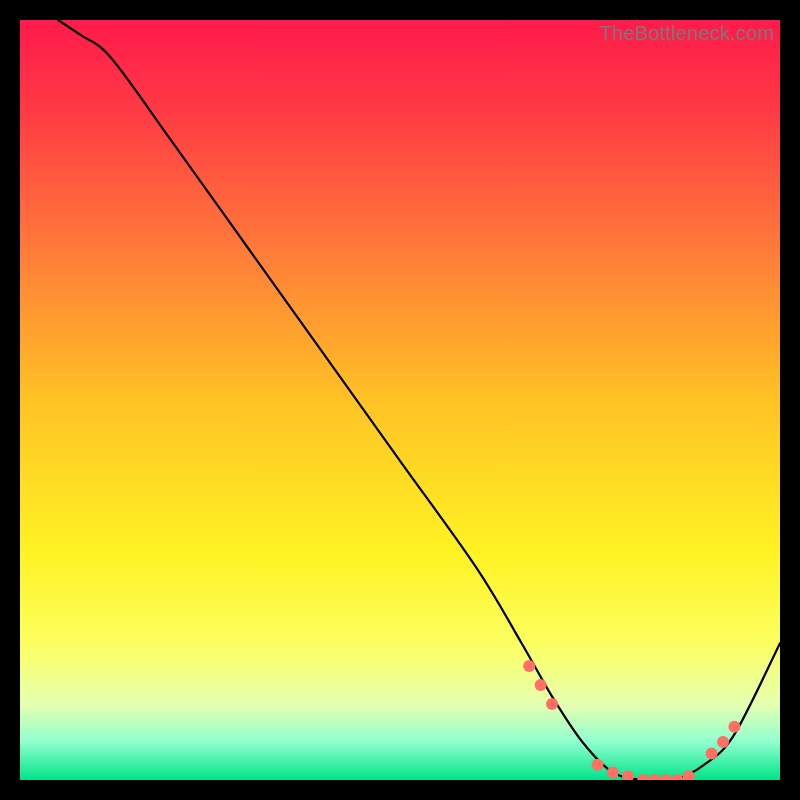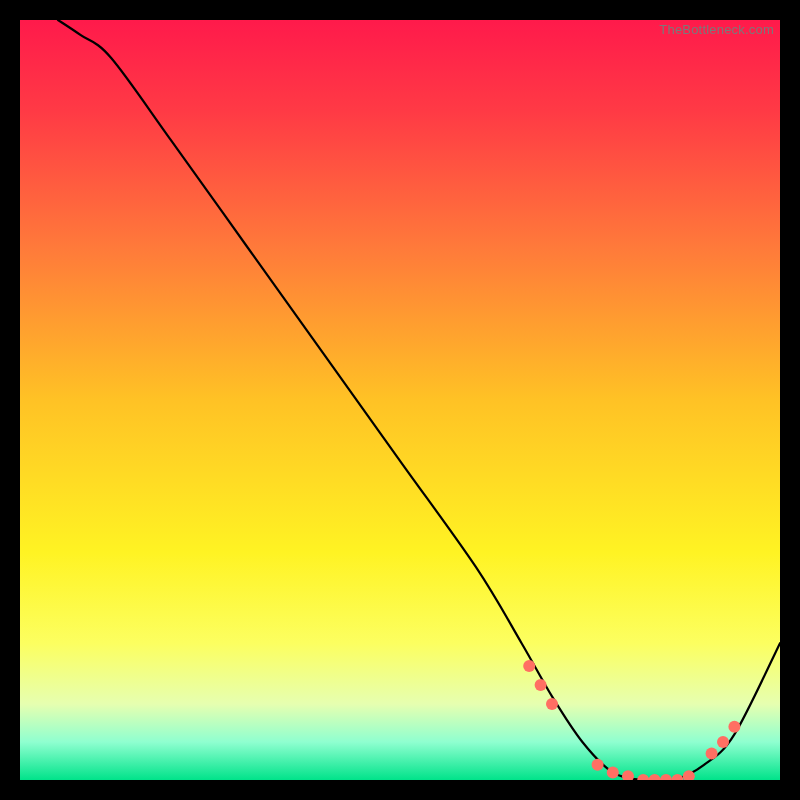--- a/index.html
+++ b/index.html
@@ -24,21 +24,21 @@
     left: 0;
     top: 0;
     width: 760px;
     height: 760px;
   }
   .watermark {
     position: absolute;
     top: 2px;
     right: 6px;
     color: #7a7a7a;
-    font-size: 13px;
+    font-size: 20px;
     font-weight: 500;
     letter-spacing: 0.2px;
     z-index: 10;
   }
   svg {
     display: block;
   }
 </style>
 </head>
 <body>

